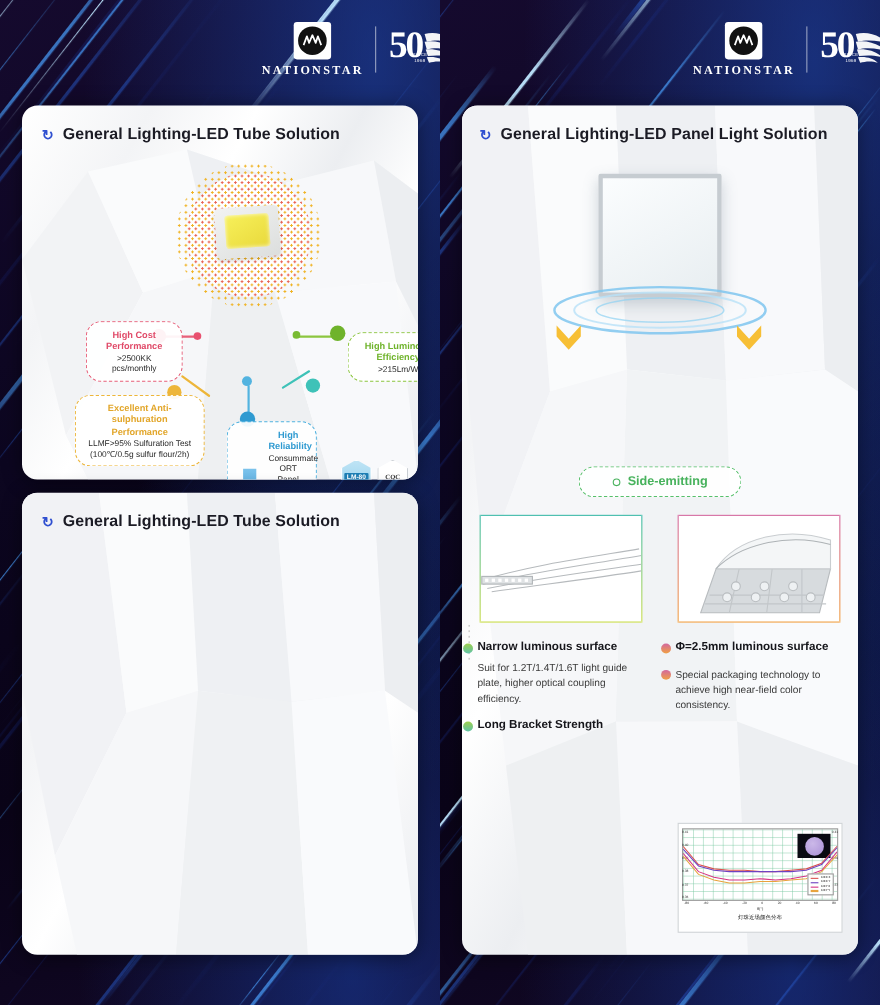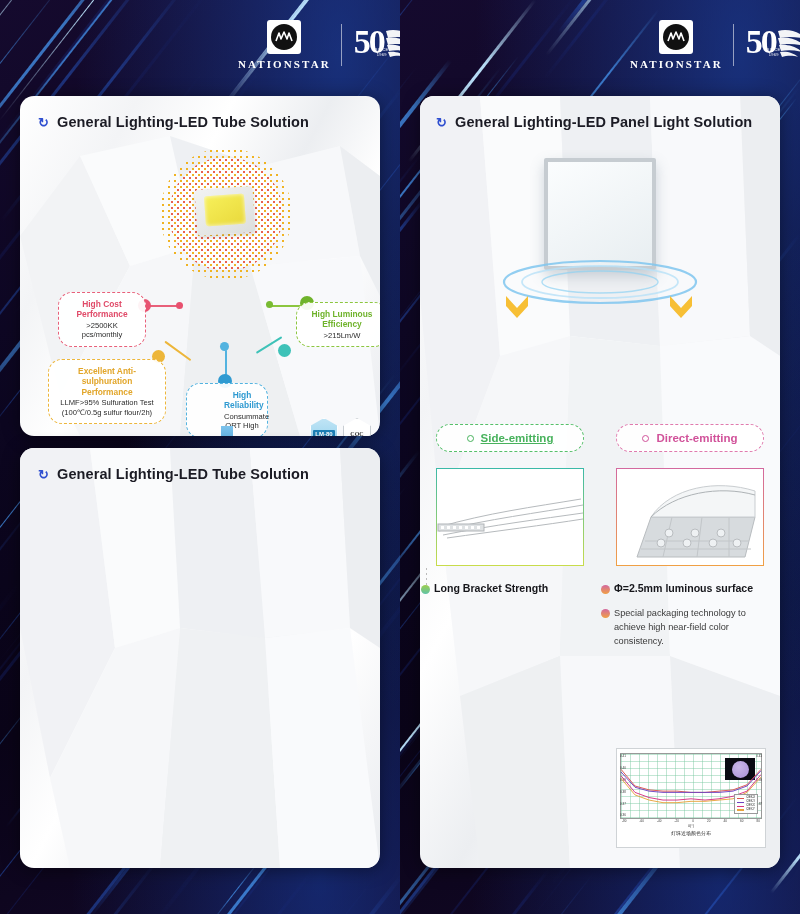--- a/index.html
+++ b/index.html
@@ -91,21 +91,21 @@
     transform:rotate(-4deg);
   }
   .led-chip::after{
     content:""; position:absolute; left:9px; top:7px; width:40px; height:30px;
     border-radius:3px; background:linear-gradient(150deg,#f7f05a,#e9d93c);
     box-shadow:inset 0 0 4px rgba(255,255,255,.8);
   }
 
   .node {
     position:absolute; border-radius:14px; background:rgba(255,255,255,.93);
-    text-align:center; padding:6px 7px; line-height:1.24;
+    text-align:center; padding:6px 7px; line-height:1.24;margin-left:20px;
   }
   .node .hd { font-weight:700; font-size:8.4px; }
   .node .bd { font-size:7.6px; color:#2b2b2b; margin-top:1px; }
   .dot { position:absolute; border-radius:50%; }
   .conn { position:absolute; height:1.6px; border-radius:1px; }
 
   .n-cost   { left:38px;  top:196px; width:88px;  border:1.3px dashed #e8607a; }
   .n-cost .hd{ color:#e04a68; }
   .n-anti   { left:28px;  top:263px; width:118px; border:1.3px dashed #edb63a; }
   .n-anti .hd{ color:#e2a62a; }
@@ -191,21 +191,21 @@
   .prod-circ.direct { border:1.6px solid #d3689f; }
   .prod-label { font-size:9px; font-weight:700; color:#222; margin-top:8px; }
 
   .pillrow { position:absolute; top:328px; left:0; width:360px; display:flex; }
   .pill-wrap { flex:1; display:flex; justify-content:center; }
   .pill {
     width:148px; height:28px; border-radius:14px; background:rgba(255,255,255,.9);
     display:flex; align-items:center; justify-content:center; gap:7px;
     font-size:11.5px; font-weight:700;
   }
-  .pill.side { border:1.4px dashed #56c06a; color:#47b25c;text-decoration:underline; }
+  .pill.side { border:1.4px dashed #56c06a; color:#47b25c; }
   .pill.direct { border:1.4px dashed #e07aae; color:#d1529a; }
   .pill .o { width:7px; height:7px; border-radius:50%; border:1.6px solid currentColor; }
 
   .imgrow { position:absolute; top:372px; left:0; width:360px; display:flex; }
   .imgbox-wrap { flex:1; display:flex; justify-content:center; }
   .imgbox { width:148px; height:98px; background:#fff; position:relative; overflow:hidden; }
   .imgbox.side { border:1.6px solid; border-image:linear-gradient(#3bb9a8,#c9dc4a) 1; }
   .imgbox.direct { border:1.6px solid; border-image:linear-gradient(#d3689f,#f0a044) 1; }
 
   .bulletcols { position:absolute; top:486px; left:0; width:360px; display:flex; }
@@ -400,21 +400,21 @@
         <div class="hd">High Cost Performance</div>
         <div class="bd">&gt;2500KK pcs/monthly</div>
       </div>
       <div class="node n-anti">
         <div class="hd">Excellent Anti-sulphuration Performance</div>
         <div class="bd">LLMF&gt;95%
 Sulfuration Test (100℃/0.5g sulfur flour/2h)</div>
       </div>
       <div class="node n-rel">
         <div class="hd">High Reliability</div>
-        <div class="bd">Consummate ORT High</div>
+        <div class="bd">Consummate ORT Panel</div>
       </div>
       <div class="node n-lum">
         <div class="hd">High Luminous Efficiency</div>
         <div class="bd">&gt;215Lm/W</div>
       </div>
 
       <div class="badges">
         <div class="hexbadge lm">
           <span>LM-80</span>
         </div>
@@ -633,26 +633,20 @@
       </svg>
 
 
       <div class="pillrow">
         <div class="pill-wrap">
           <div class="pill side">
             <span class="o"></span>
             <span>Side-emitting</span>
           </div>
         </div>
-        <div class="pill-wrap">
-          <div class="pill direct">
-            <span class="o"></span>
-            <span>Direct-emitting</span>
-          </div>
-        </div>
       </div>
 
       <div class="imgrow">
         <div class="imgbox-wrap">
           <div class="imgbox side">
             <svg width="148" height="98" viewBox="0 0 148 98">
               <g fill="none" stroke="#b6babd" stroke-width="1">
                 <path d="M2 58 C50 44 96 38 144 30"></path>
                 <path d="M2 62 C52 50 100 44 146 36"></path>
                 <path d="M6 66 C56 56 104 50 146 44"></path>
@@ -693,20 +687,25 @@
               </g>
               <path d="M34 48 C54 18 100 10 138 22 L138 48 Z" fill="#f4f6f7" stroke="#c9cdd0"></path>
               <path d="M34 48 C58 24 102 16 138 26" fill="none" stroke="#aeb3b6"></path>
             </svg>
           </div>
         </div>
       </div>
 
       <div class="bulletcols">
         <div class="bcol left">
+          <div class="bitem">
+            <span class="bdot g"></span>
+            <div class="bhd">Narrow luminous surface</div>
+            <div class="bbd">Suit  for 1.2T/1.4T/1.6T light guide plate, higher optical coupling efficiency.</div>
+          </div>
           <div class="bitem">
             <span class="bdot g"></span>
             <div class="bhd">Long Bracket Strength</div>
           </div>
         </div>
         <div class="bcol right">
           <div class="bitem">
             <span class="bdot p"></span>
             <div class="bhd">Φ=2.5mm luminous surface</div>
           </div>

